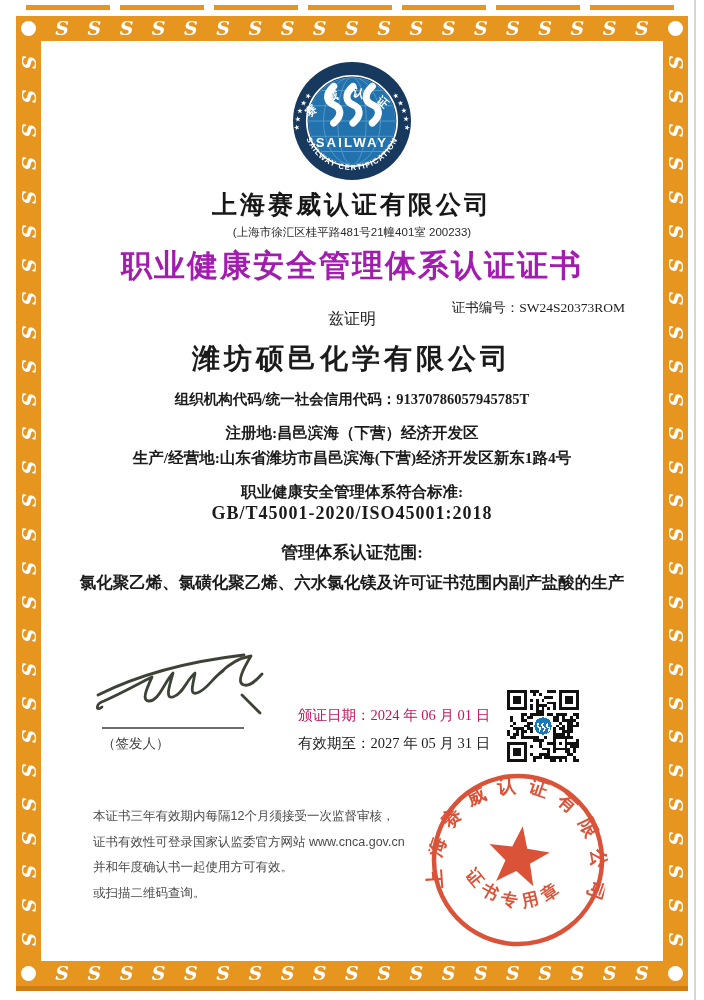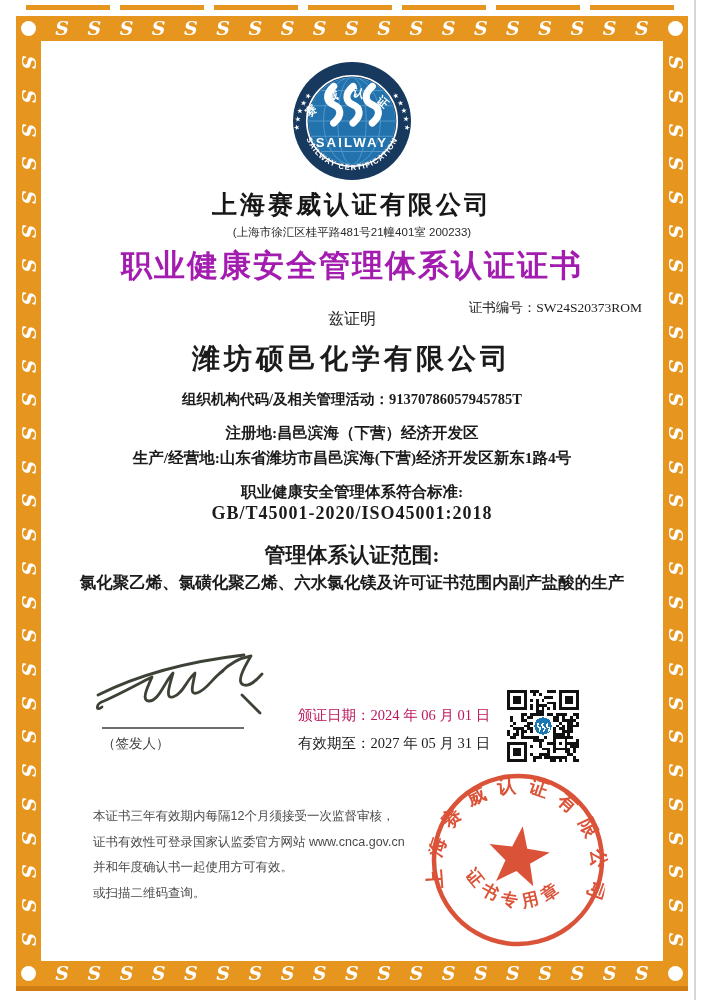--- a/index.html
+++ b/index.html
@@ -24,29 +24,29 @@
   .scan-edge{position:absolute;top:0;bottom:0;right:8px;width:2px;background:#cccccc;opacity:.8;}
   
   .cline{position:absolute;left:46px;right:46px;text-align:center;white-space:nowrap;}
   .logo-wrap{position:absolute;top:60px;left:50%;transform:translateX(-50%);width:122px;height:122px;}
   .issuer-name{top:188px;font-family:"Liberation Sans","DejaVu Sans",sans-serif;
                font-weight:700;font-size:25px;letter-spacing:3px;color:#171717;}
   .issuer-addr{top:225px;font-family:"Liberation Sans","DejaVu Sans",sans-serif;
                font-size:11.5px;color:#2a2a2a;}
   .cert-title{top:245px;font-family:"Liberation Sans","DejaVu Sans",sans-serif;
               font-weight:700;font-size:31px;letter-spacing:2px;color:#a21caf;}
-  .cert-no{position:absolute;top:299px;right:62px;font-size:13.5px;color:#222;}
+  .cert-no{position:absolute;top:299px;right:79px;font-size:13.5px;color:#222;}
   .declare{top:309px;font-size:16px;}
   .holder{top:340px;font-weight:700;font-size:28px;letter-spacing:4px;}
   .org-code{top:390px;font-weight:600;font-size:14.5px;}
   .reg-addr{top:423px;font-weight:700;font-size:15.5px;}
   .op-addr{top:448px;font-weight:700;font-size:15.5px;}
   .std-label{top:482px;font-weight:700;font-size:15.5px;}
   .std-value{top:503px;font-weight:700;font-size:18px;letter-spacing:1px;}
-  .scope-label{top:541px;font-weight:600;font-size:21px;}
+  .scope-label{top:541px;font-weight:600;font-size:17px;}
   .scope1{top:572px;font-weight:700;font-size:16.5px;}
   .scope2{top:588px;font-weight:700;font-size:16.5px;}
   
   .signature{position:absolute;left:92px;top:645px;width:178px;height:80px;}
   .sig-line{position:absolute;left:102px;top:727px;width:142px;height:2px;background:#6d6d6d;}
   .signer{position:absolute;left:102px;top:735px;width:142px;text-align:left;font-size:13.5px;color:#404040;}
   .date1{position:absolute;left:298px;top:706px;font-size:14.5px;color:#be185d;}
   .date2{position:absolute;left:298px;top:734px;font-size:14.5px;color:#1d1d1d;}
   .qr{position:absolute;left:507px;top:690px;width:72px;height:72px;}
   .footer{position:absolute;left:93px;top:804px;width:335px;
@@ -209,21 +209,21 @@
     </svg>
   </div>
 
   <div class="cline issuer-name">上海赛威认证有限公司</div>
   <div class="cline issuer-addr">(上海市徐汇区桂平路481号21幢401室 200233)</div>
   <div class="cline cert-title">职业健康安全管理体系认证证书</div>
   <div class="cert-no">证书编号：SW24S20373ROM</div>
 
   <div class="cline declare">兹证明</div>
   <div class="cline holder">潍坊硕邑化学有限公司</div>
-  <div class="cline org-code">组织机构代码/及相关管理活动：91370786057945785T</div>
+  <div class="cline org-code">组织机构代码/统一社会信用代码：91370786057945785T</div>
   <div class="cline reg-addr">注册地:昌邑滨海（下营）经济开发区</div>
   <div class="cline op-addr">生产/经营地:山东省潍坊市昌邑滨海(下营)经济开发区新东1路4号</div>
   <div class="cline std-label">职业健康安全管理体系符合标准:</div>
   <div class="cline std-value">GB/T45001-2020/ISO45001:2018</div>
   <div class="cline scope-label">管理体系认证范围:</div>
   <div class="cline scope1">氯化聚乙烯、氯磺化聚乙烯、六水氯化镁及许可证书范围内副产盐酸的生产</div>
 
   <div class="signature">
     <svg viewBox="0 0 178 80" width="178" height="80" fill="none" stroke="#3d4237" stroke-width="2.8" stroke-linecap="round" stroke-linejoin="round">
       <path d="M10 62 C4 67 3 59 12 56 C30 48 44 40 60 32 C55 43 49 56 57 56 C67 56 73 36 81 28 C77 42 73 54 81 52 C91 49 95 34 103 28 C101 40 97 50 105 48 C115 45 121 32 131 26"></path>

